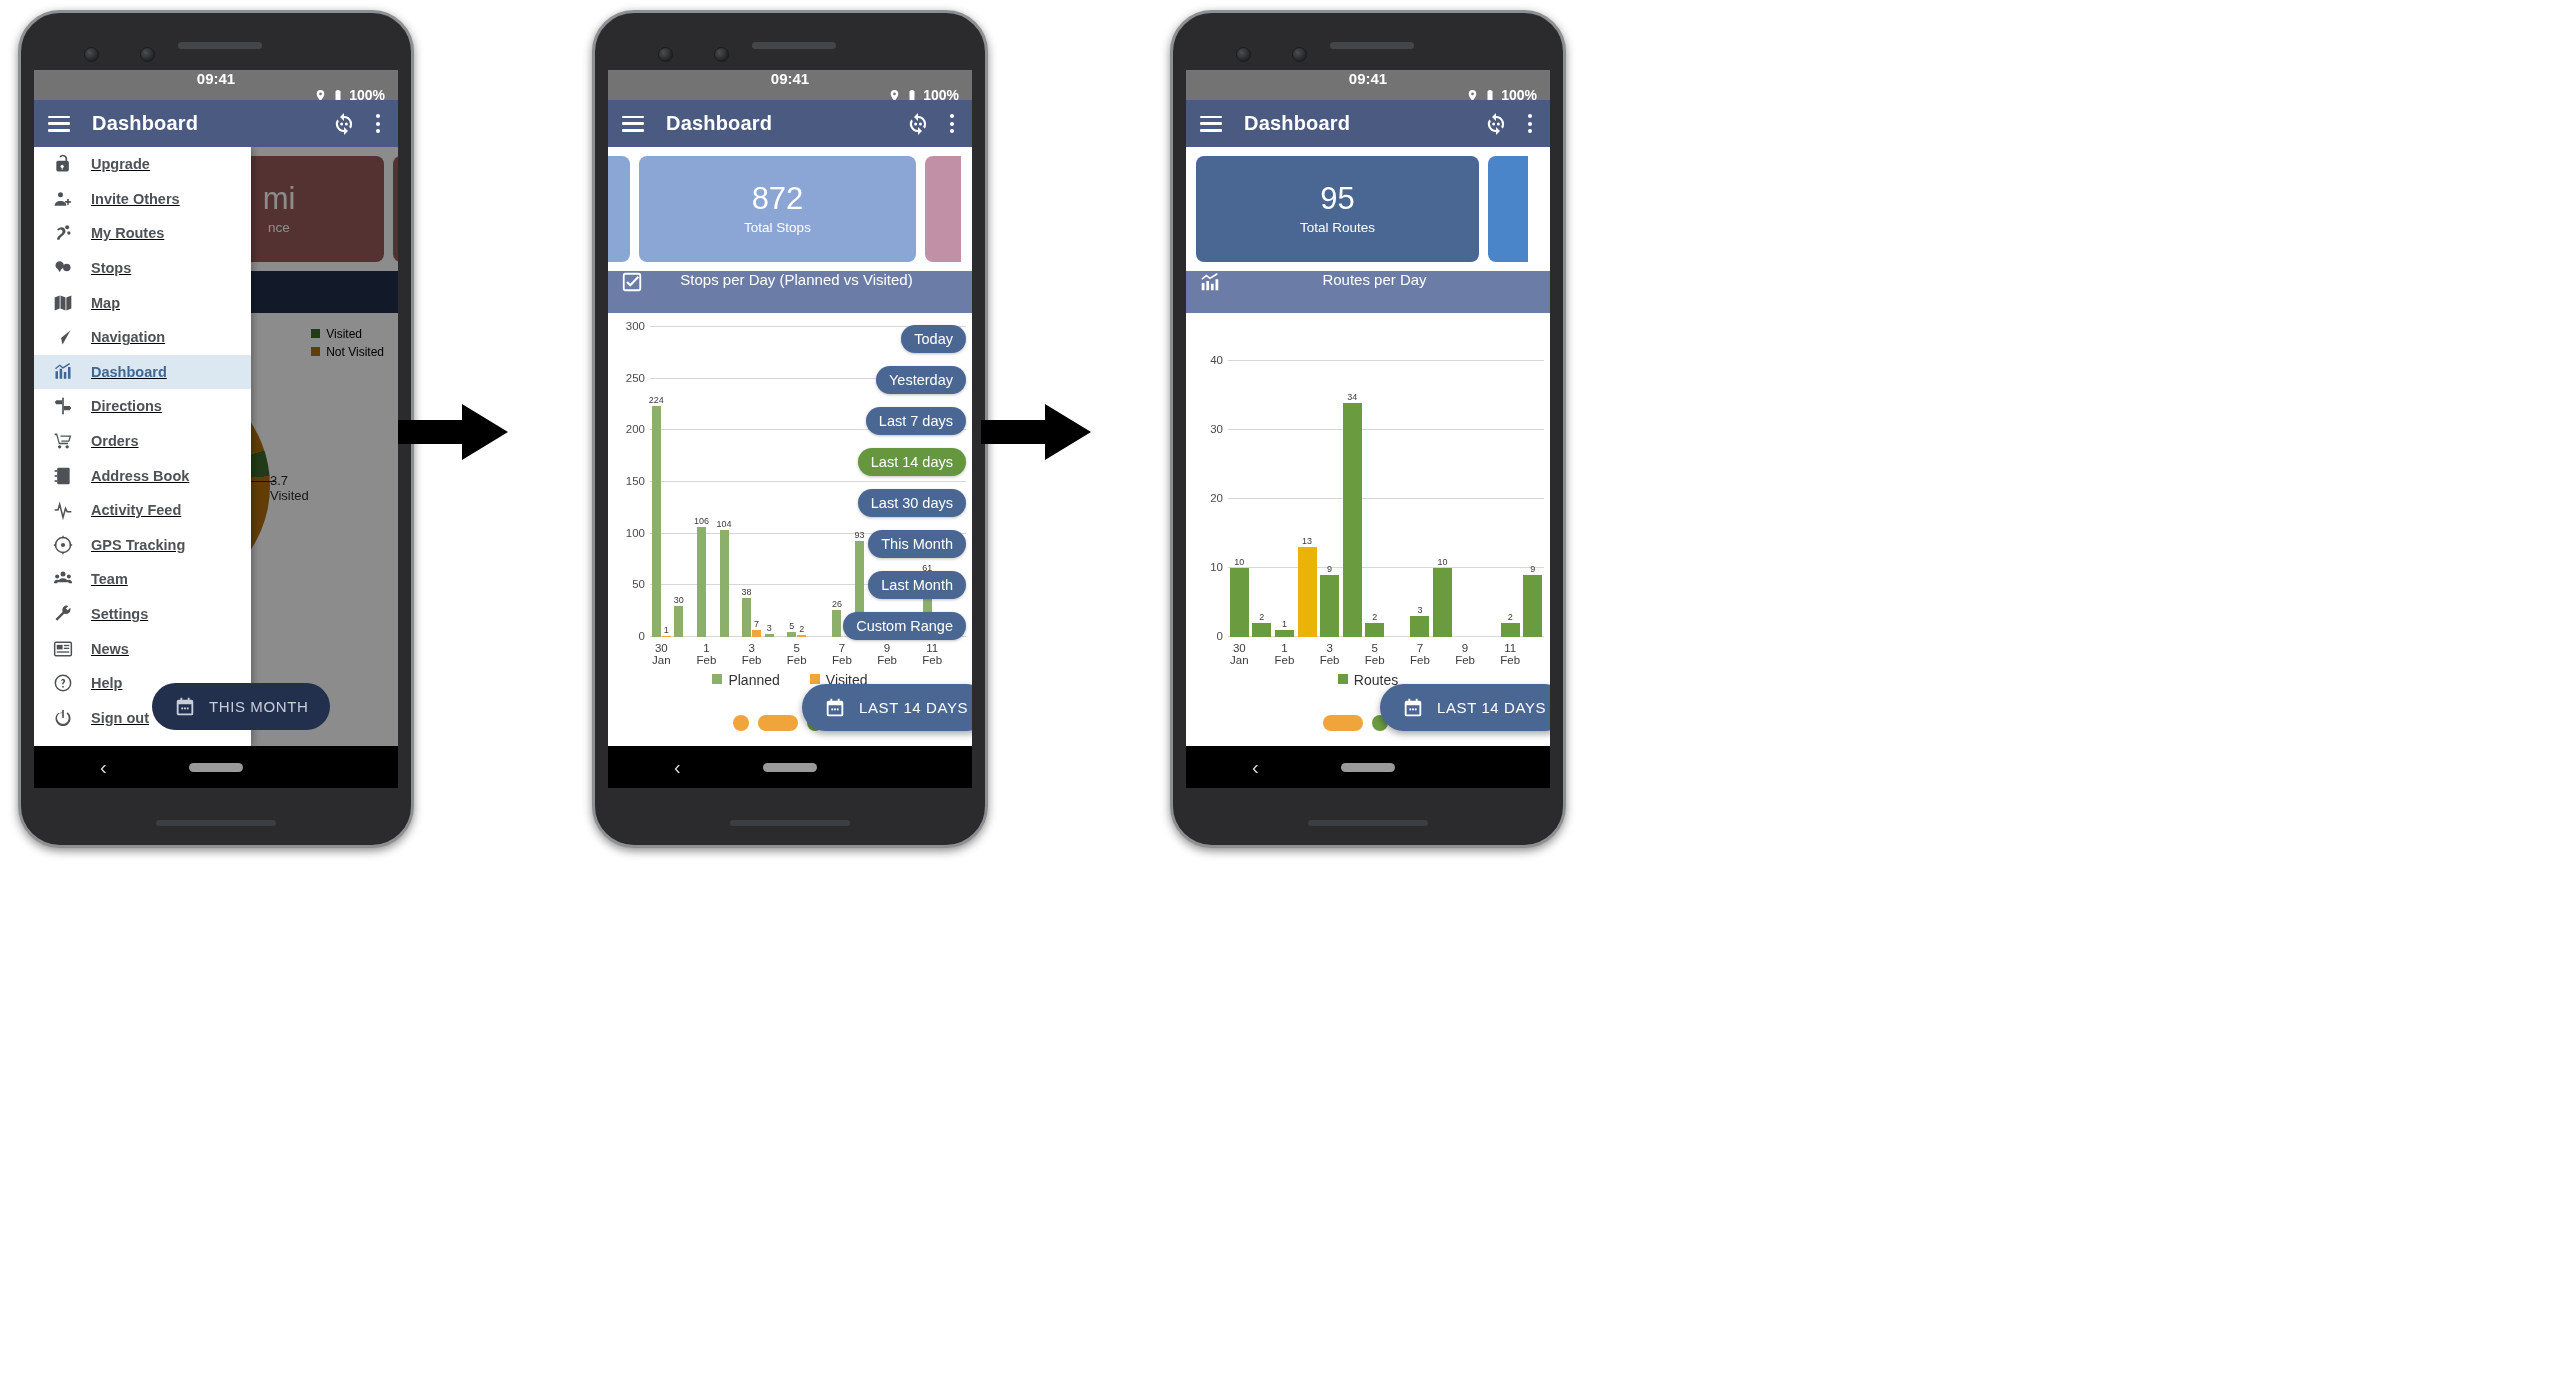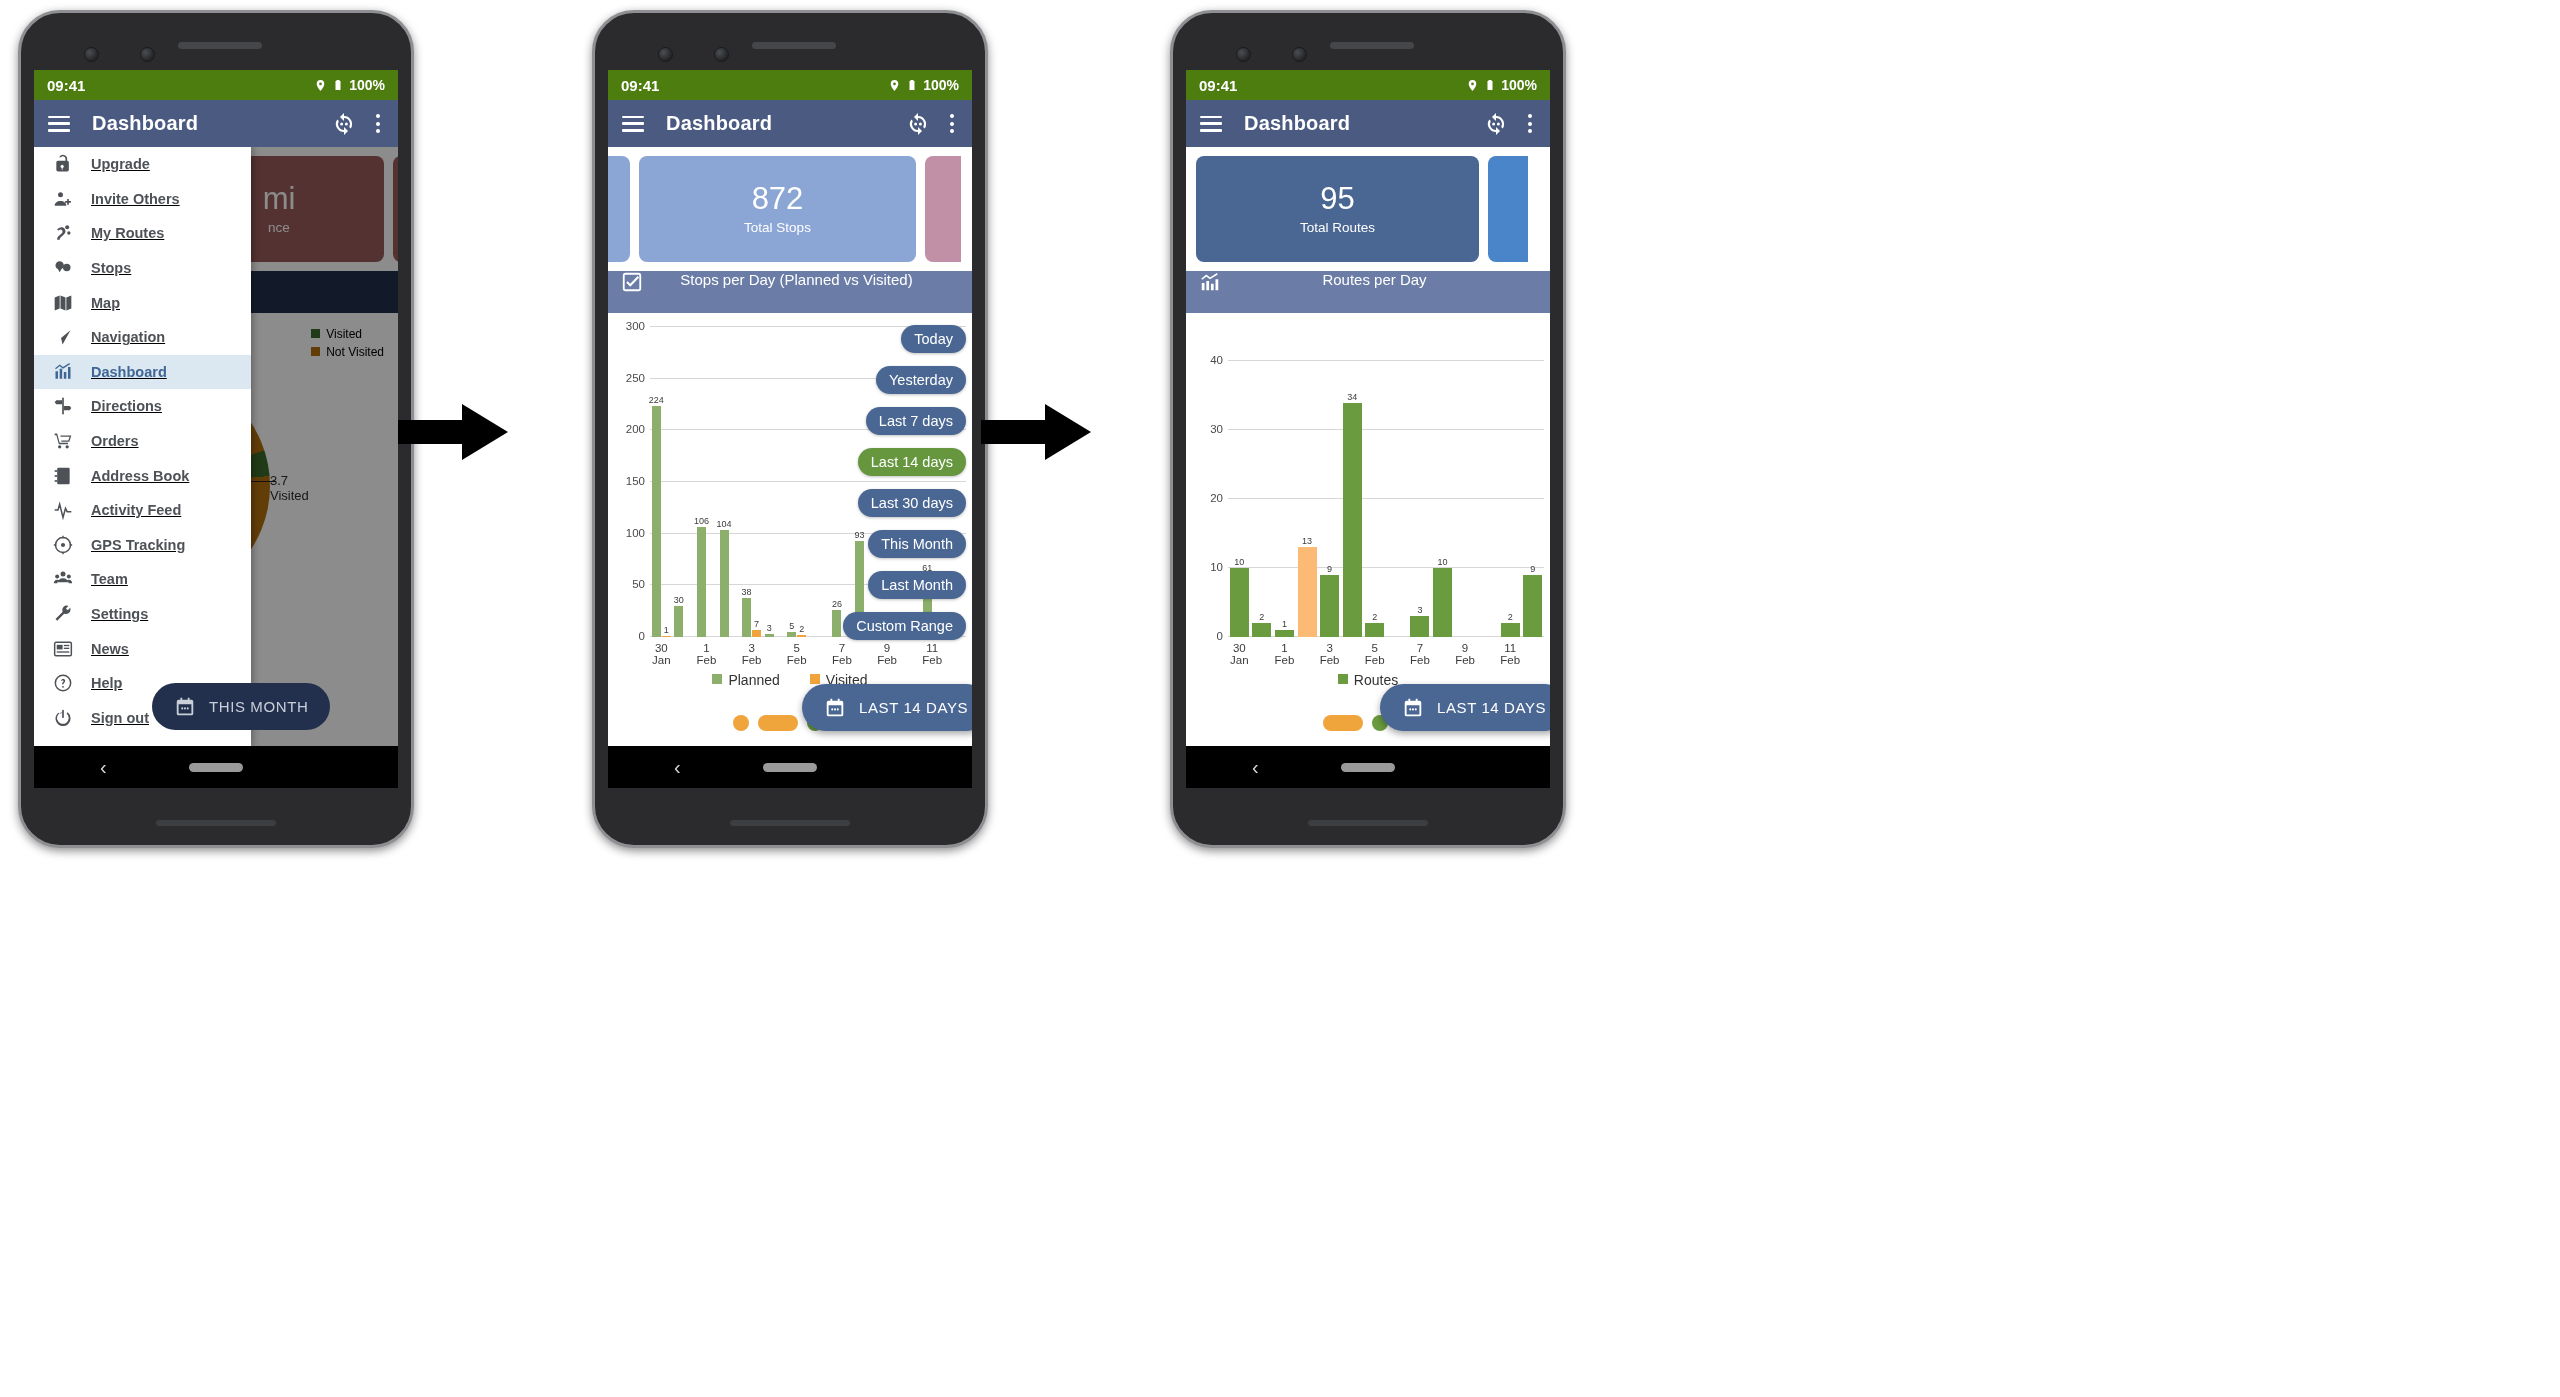--- a/index.html
+++ b/index.html
@@ -29,23 +29,23 @@
          background: radial-gradient(circle at 35% 35%, #4a4d52, #232426 70%);
          border: 1px solid #1a1a1c; top: 37px; }
   .cam.a { left: 66px; } .cam.b { left: 122px; }
   .speaker { position: absolute; top: 32px; left: 160px; width: 84px; height: 7px;
              border-radius: 4px; background: #44464a; }
   .chin-bar { position: absolute; bottom: 22px; left: 50%; transform: translateX(-50%);
               width: 120px; height: 6px; border-radius: 3px; background: #3c3e42; }
 
   
   .statusbar {
-    height: 30px; background: #4d7c0f; color: #fff;
+    height: 30px; background: #737373; color: #fff;
     display: flex; align-items: center; padding: 0 13px;
-    font-size: 15px; font-weight: bold;
+    font-size: 15px; font-weight: bold; flex-direction: column;
   }
   .statusbar .right { margin-left: auto; display: flex; align-items: center; gap: 5px; font-size: 14px; }
   .appbar {
     height: 47px; background: #4a5a80; display: flex; align-items: center;
     padding: 0 14px; color: #fff; position: relative;
   }
   .hamb { width: 22px; height: 16px; display: flex; flex-direction: column; justify-content: space-between; cursor: pointer; }
   .hamb span { display: block; height: 2.5px; background: #fff; border-radius: 1px; }
   .appbar-title { margin-left: 22px; font-size: 20px; font-weight: bold; letter-spacing: .2px; }
   .appbar-actions { margin-left: auto; display: flex; align-items: center; gap: 16px; }
@@ -728,21 +728,21 @@
                   <div class="bar" style="width: 19px; height: 13.7778px; background: rgb(106, 156, 63);">
                     <span class="vlabel">2</span>
                   </div>
                 </div>
                 <div class="grp">
                   <div class="bar" style="width: 19px; height: 6.88889px; background: rgb(106, 156, 63);">
                     <span class="vlabel">1</span>
                   </div>
                 </div>
                 <div class="grp">
-                  <div class="bar" style="width: 19px; height: 89.5556px; background: #fdba74;">
+                  <div class="bar" style="width: 19px; height: 89.5556px; background: #eab308;">
                     <span class="vlabel">13</span>
                   </div>
                 </div>
                 <div class="grp">
                   <div class="bar" style="width: 19px; height: 62px; background: rgb(106, 156, 63);">
                     <span class="vlabel">9</span>
                   </div>
                 </div>
                 <div class="grp">
                   <div class="bar" style="width: 19px; height: 234.222px; background: rgb(106, 156, 63);">

